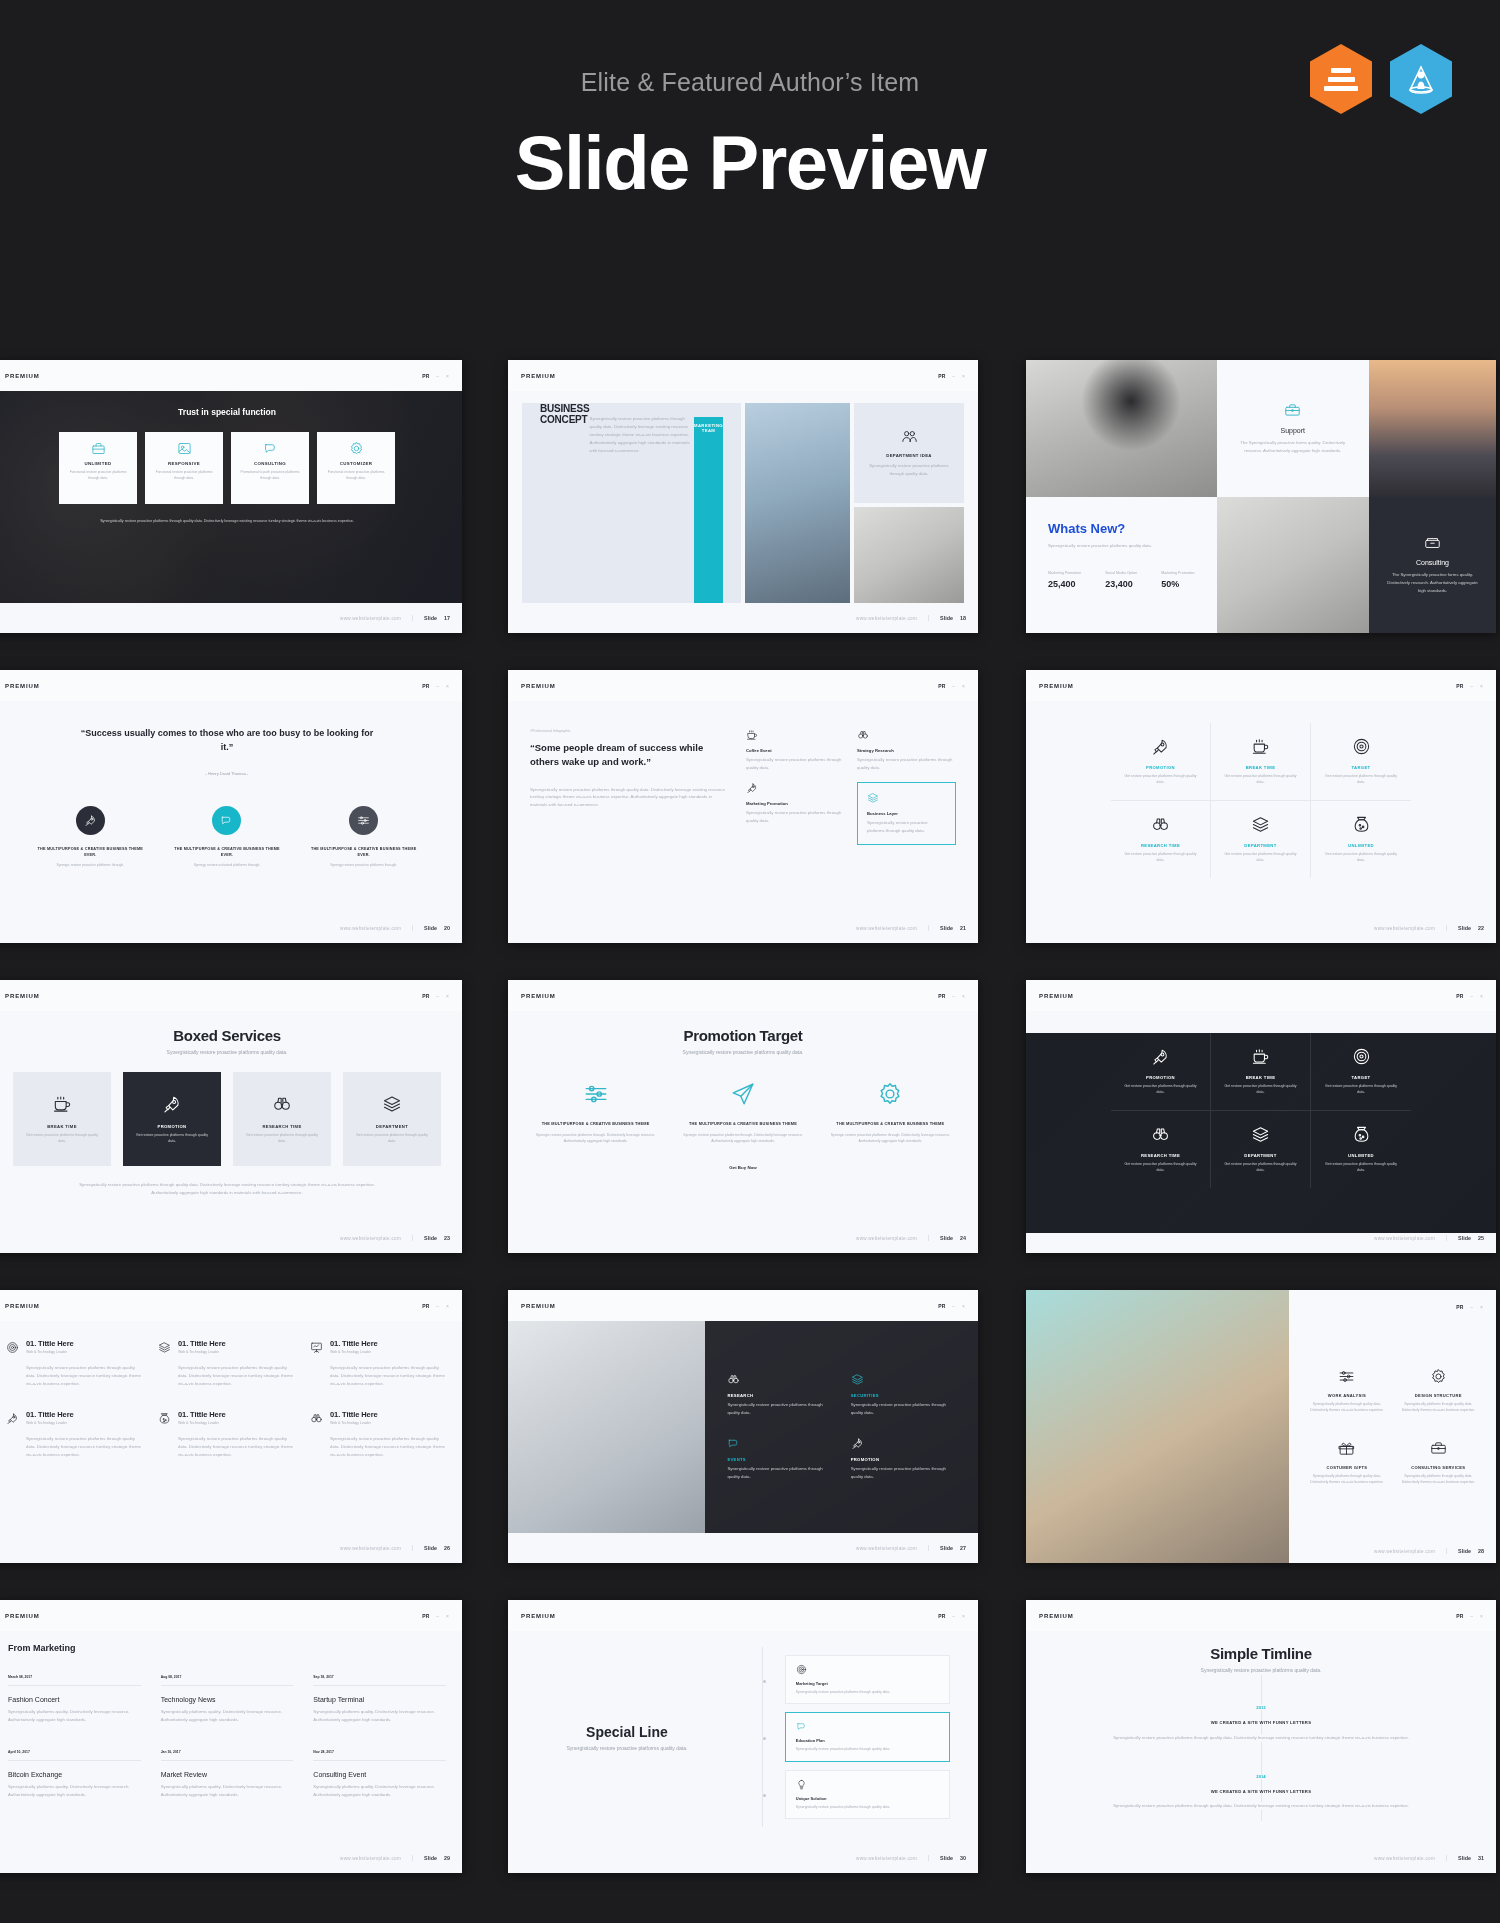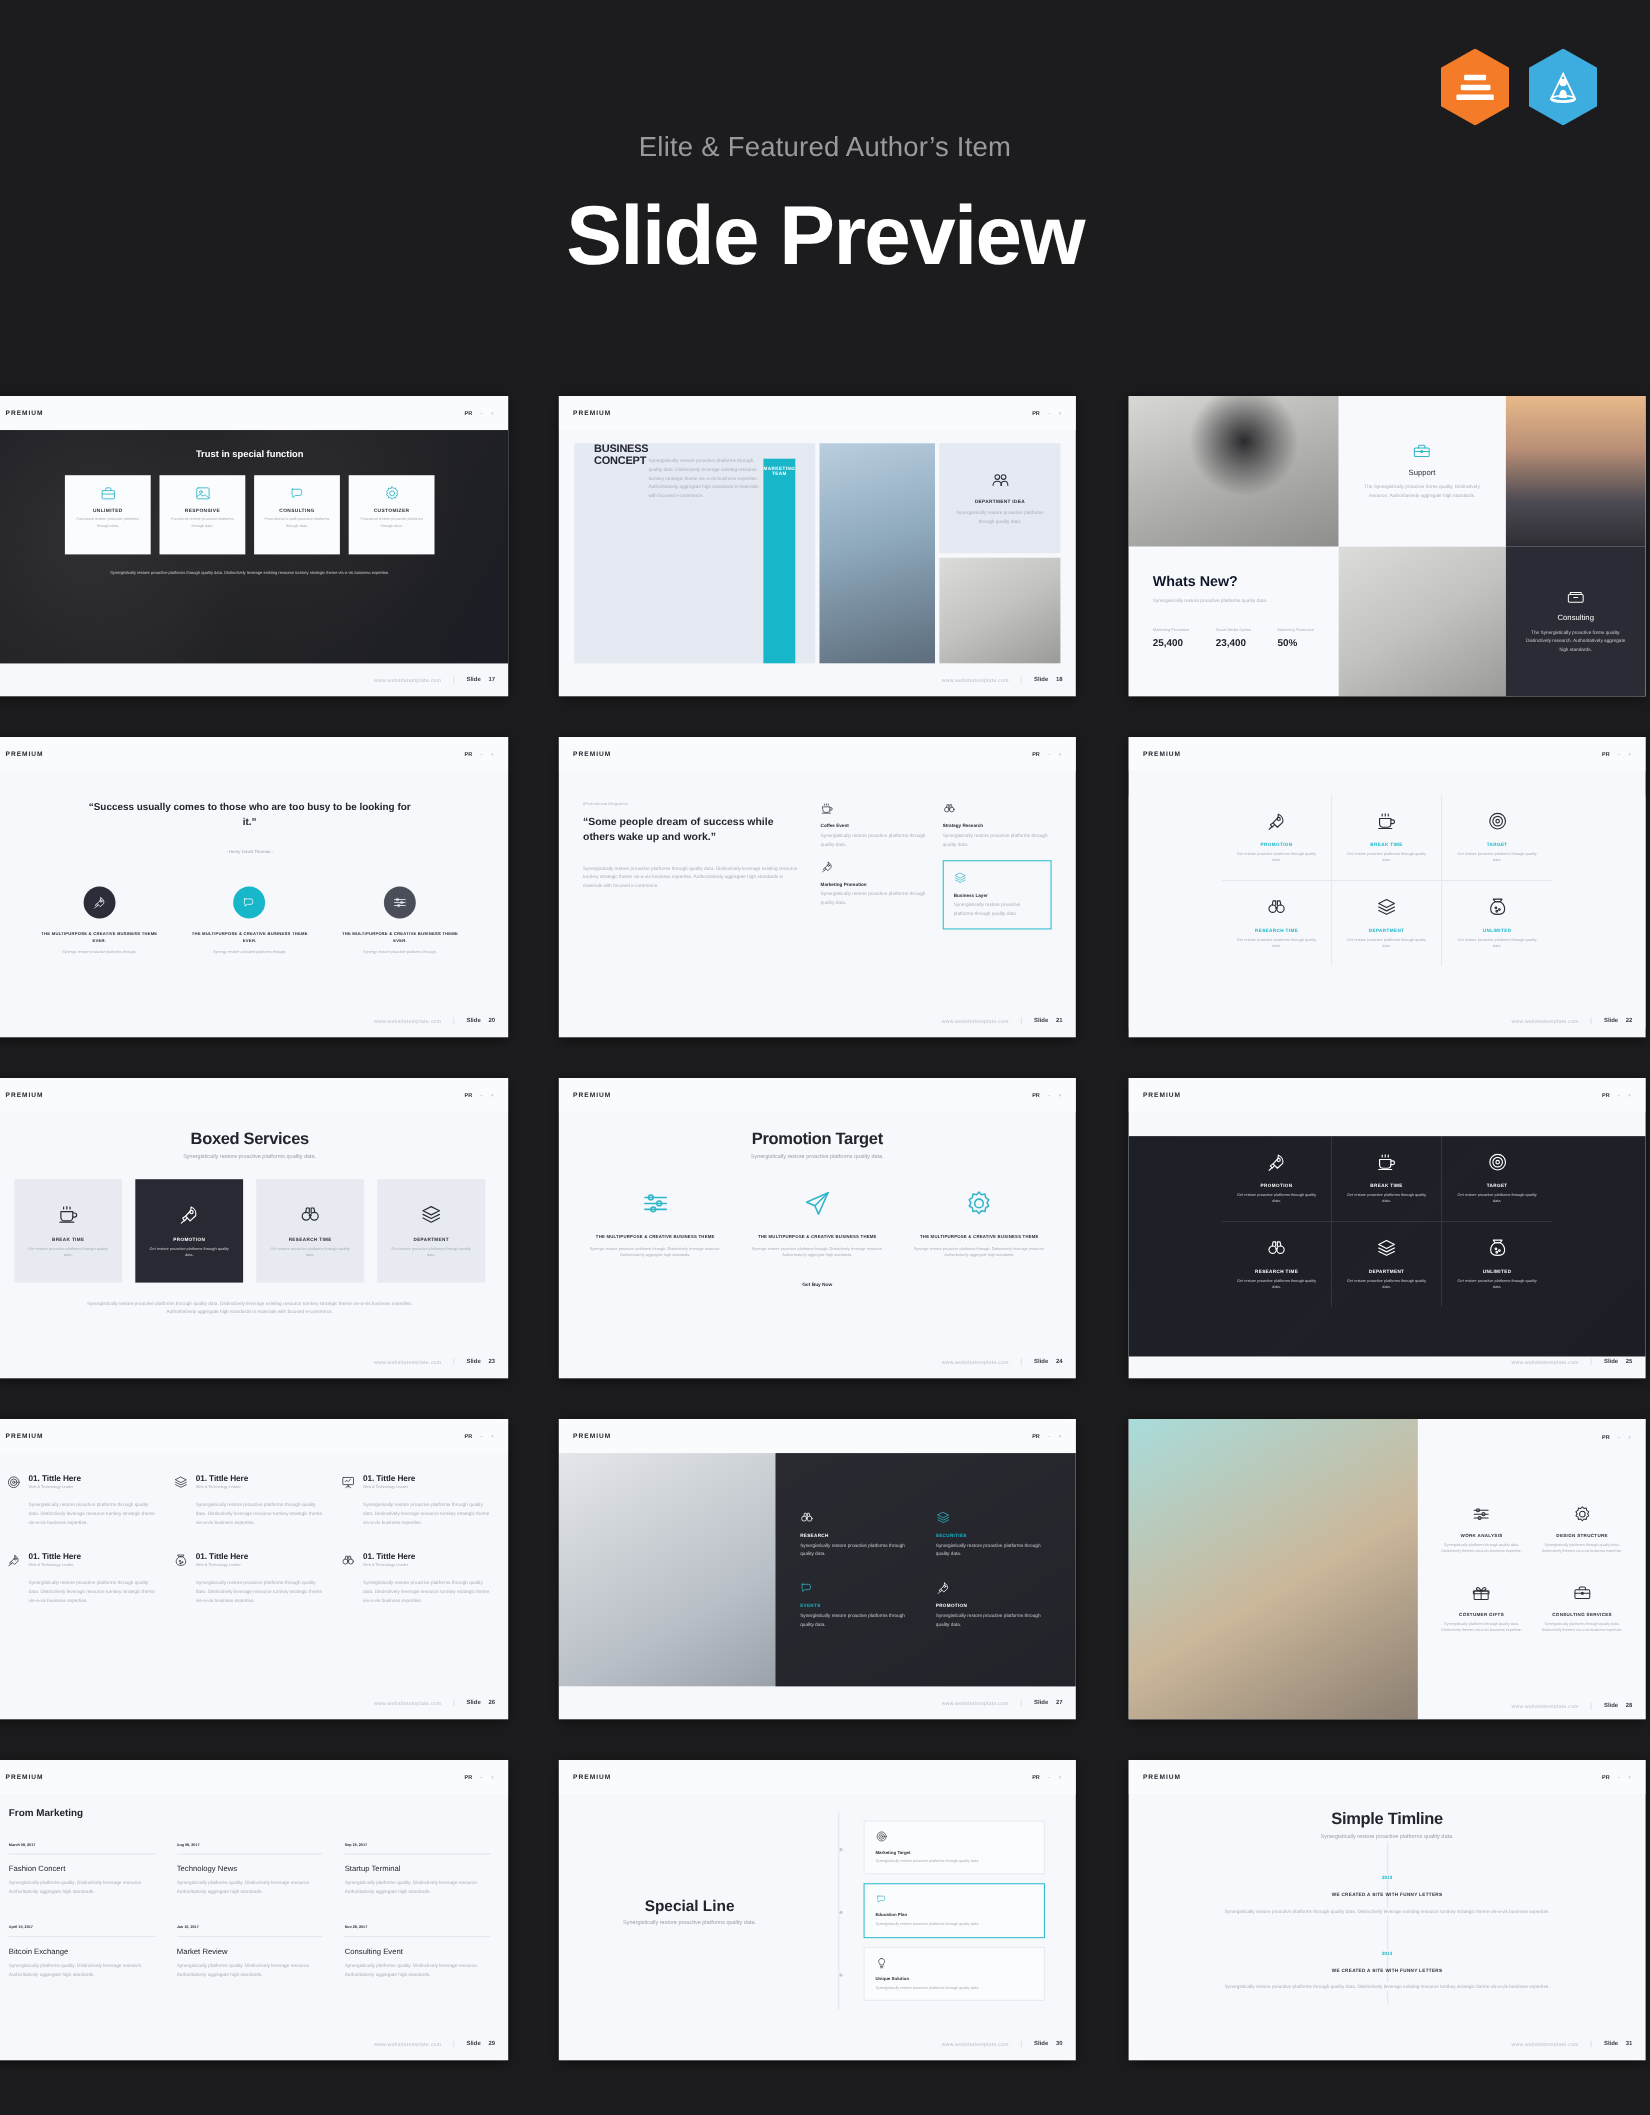--- a/index.html
+++ b/index.html
@@ -24,21 +24,21 @@
   .hex-blue { background: #3daddf; }
   .elite-bars { display: flex; flex-direction: column; gap: 4px; align-items: center; }
   .elite-bars i { display: block; background: #fff; height: 5px; border-radius: 1px; }
   .elite-bars i:nth-child(1) { width: 20px; }
   .elite-bars i:nth-child(2) { width: 27px; }
   .elite-bars i:nth-child(3) { width: 34px; }
 
   .hero-sub {
     text-align: center; color: #9a9a9e;
     font-size: 25px; letter-spacing: .2px;
-    padding-top: 120px; font-weight: 400;
+    padding-top: 68px; font-weight: 400;
   }
   .hero-title {
     text-align: center; color: #ffffff;
     font-size: 76px; font-weight: bold; letter-spacing: -1.5px;
     margin-top: 22px;
   }
 
   
   .grid {
     display: grid;
@@ -272,21 +272,21 @@
               <rect x="2.5" y="7.5" width="19" height="11" rx="1.5"></rect>
               <path d="M8 7.5V5.5a1.5 1.5 0 011.5-1.5h5A1.5 1.5 0 0116 5.5v2"></path>
               <path d="M2.5 12h19"></path>
               <circle cx="12" cy="12" r="1.4"></circle>
             </svg>
             <div style="font-size:7px;color:#2b2e36;margin-top:8px;">Support</div>
             <div class="lorem" style="text-align:center;margin-top:5px;">The Synergistically proactive forms quality. Distinctively resource. Authoritatively aggregate high standards.</div>
           </div>
           <div class="ph-road"></div>
           <div style="background:#f7f9fc;padding:24px 22px;">
-            <div style="font-size:13px;font-weight:bold;color:#0f172a;">Whats New?</div>
+            <div style="font-size:13px;font-weight:bold;color:#1d4ed8;">Whats New?</div>
             <div class="lorem" style="margin-top:6px;">Synergistically restore proactive platforms quality data.</div>
             <div style="display:flex;gap:24px;margin-top:22px;">
               <div>
                 <div style="font-size:3.6px;color:#a9aeb8;">Marketing Promotion</div>
                 <div style="font-size:9px;font-weight:bold;color:#22252d;margin-top:4px;">25,400</div>
               </div>
               <div>
                 <div style="font-size:3.6px;color:#a9aeb8;">Social Media Option</div>
                 <div style="font-size:9px;font-weight:bold;color:#22252d;margin-top:4px;">23,400</div>
               </div>

